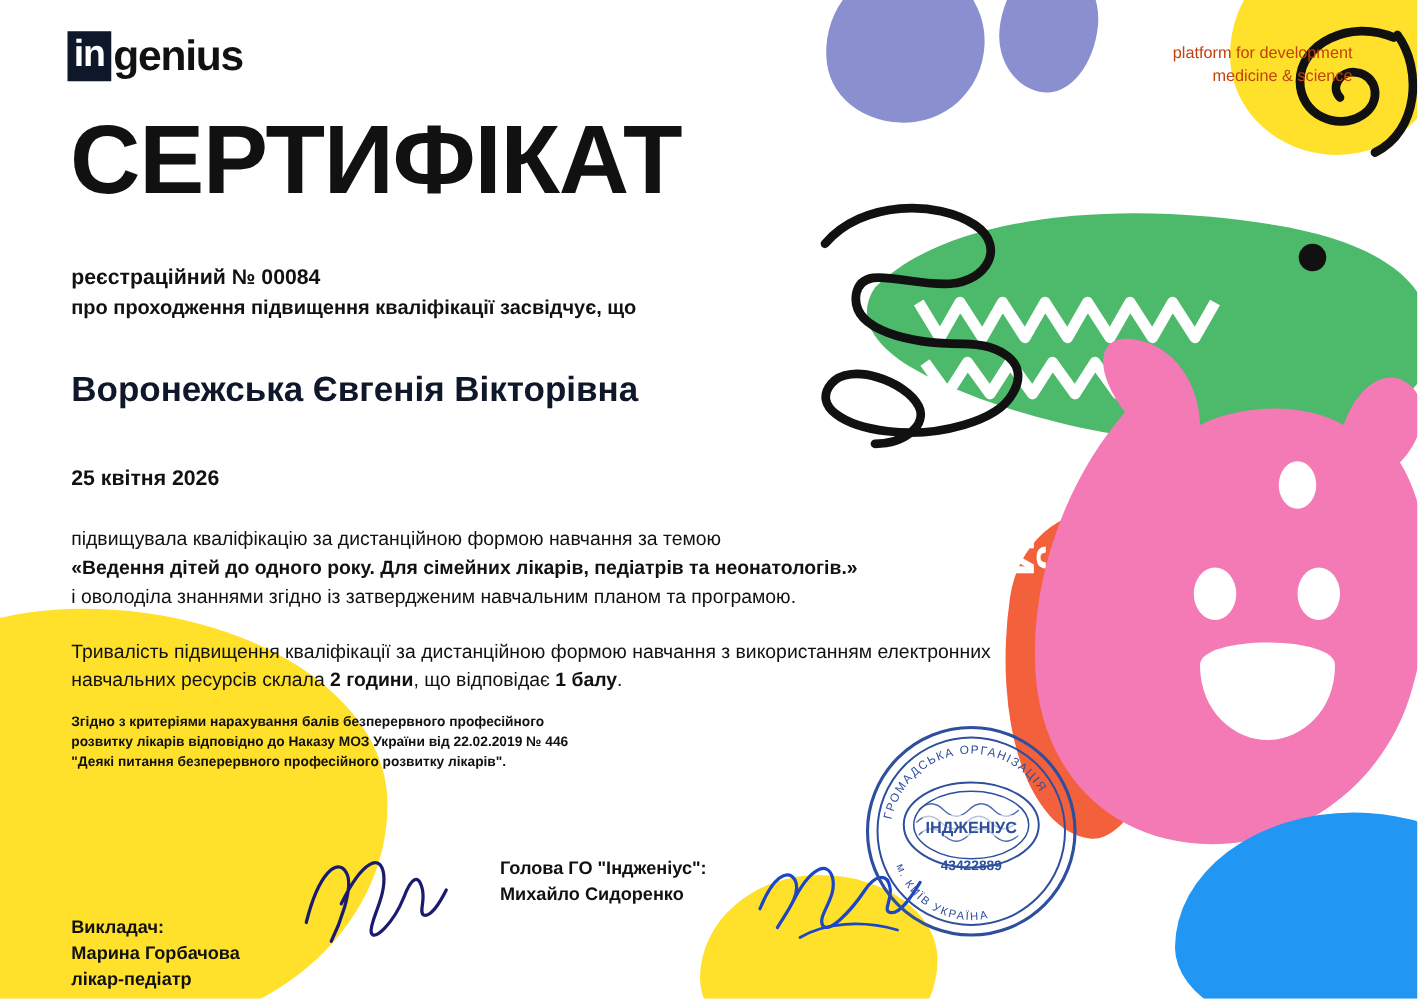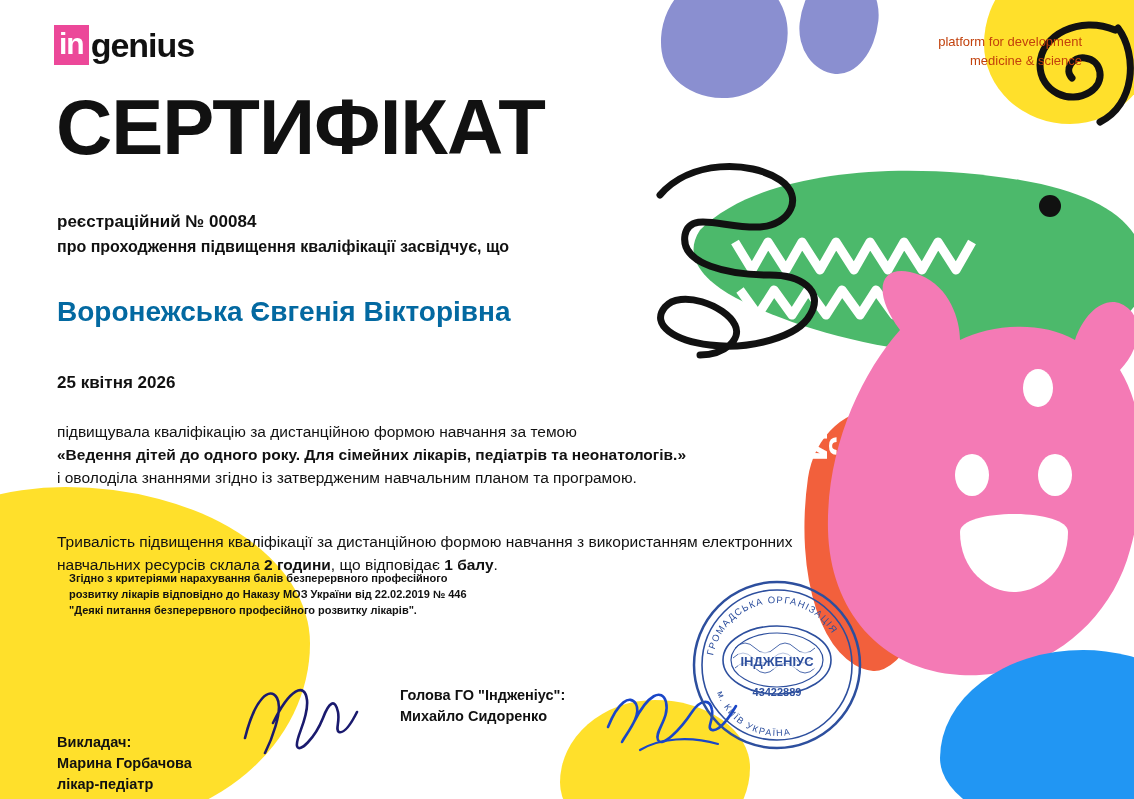--- a/index.html
+++ b/index.html
@@ -68,21 +68,21 @@
     border-radius: 55% 45% 50% 50% / 60% 40% 60% 40%;
   }
   
   .logo {
     position: absolute;
     left: 54px; top: 25px;
     display: flex;
     align-items: center;
   }
   .logo-mark {
-    background: #ec4899;
+    background: #0f172a;
     color: #ffffff;
     font-weight: bold;
     font-size: 30px;
     line-height: 30px;
     padding: 4px 5px 6px 5px;
     letter-spacing: -1px;
     font-family: "Liberation Sans", sans-serif;
   }
   .logo-text {
     color: #111111;
@@ -123,21 +123,21 @@
     left: 57px; top: 238px;
     font-size: 16px;
     color: #111111;
     font-weight: bold;
   }
   .person-name {
     position: absolute;
     left: 57px; top: 296px;
     font-size: 28px;
     font-weight: bold;
-    color: #0369a1;
+    color: #0f172a;
     text-align: right;
   }
   .issue-date {
     position: absolute;
     left: 57px; top: 373px;
     font-size: 17px;
     font-weight: bold;
     color: #111111;
   }
   .body-block-1 {
@@ -145,37 +145,36 @@
     left: 57px; top: 420px;
     width: 760px;
     font-size: 15.5px;
     line-height: 23px;
     color: #111111;
     font-weight: bold;
   }
   .body-block-1 .normal { font-weight: normal; }
   .body-block-2 {
     position: absolute;
-    left: 57px; top: 530px;
+    left: 57px; top: 510px;
     width: 790px;
     font-size: 15.5px;
     line-height: 23px;
     color: #111111;
     font-weight: normal;
   }
   .body-block-2 b { font-weight: bold; }
   .fineprint {
     position: absolute;
     left: 57px; top: 570px;
     width: 480px;
     font-size: 11px;
     line-height: 16px;
     color: #111111;
     font-weight: bold;
-    margin-left: 12px;
   }
   
   .sig-block-left {
     position: absolute;
     left: 57px; top: 685px;
     font-size: 14.5px;
     line-height: 21px;
     color: #111111;
     font-weight: bold;
     margin-top: 47px;

